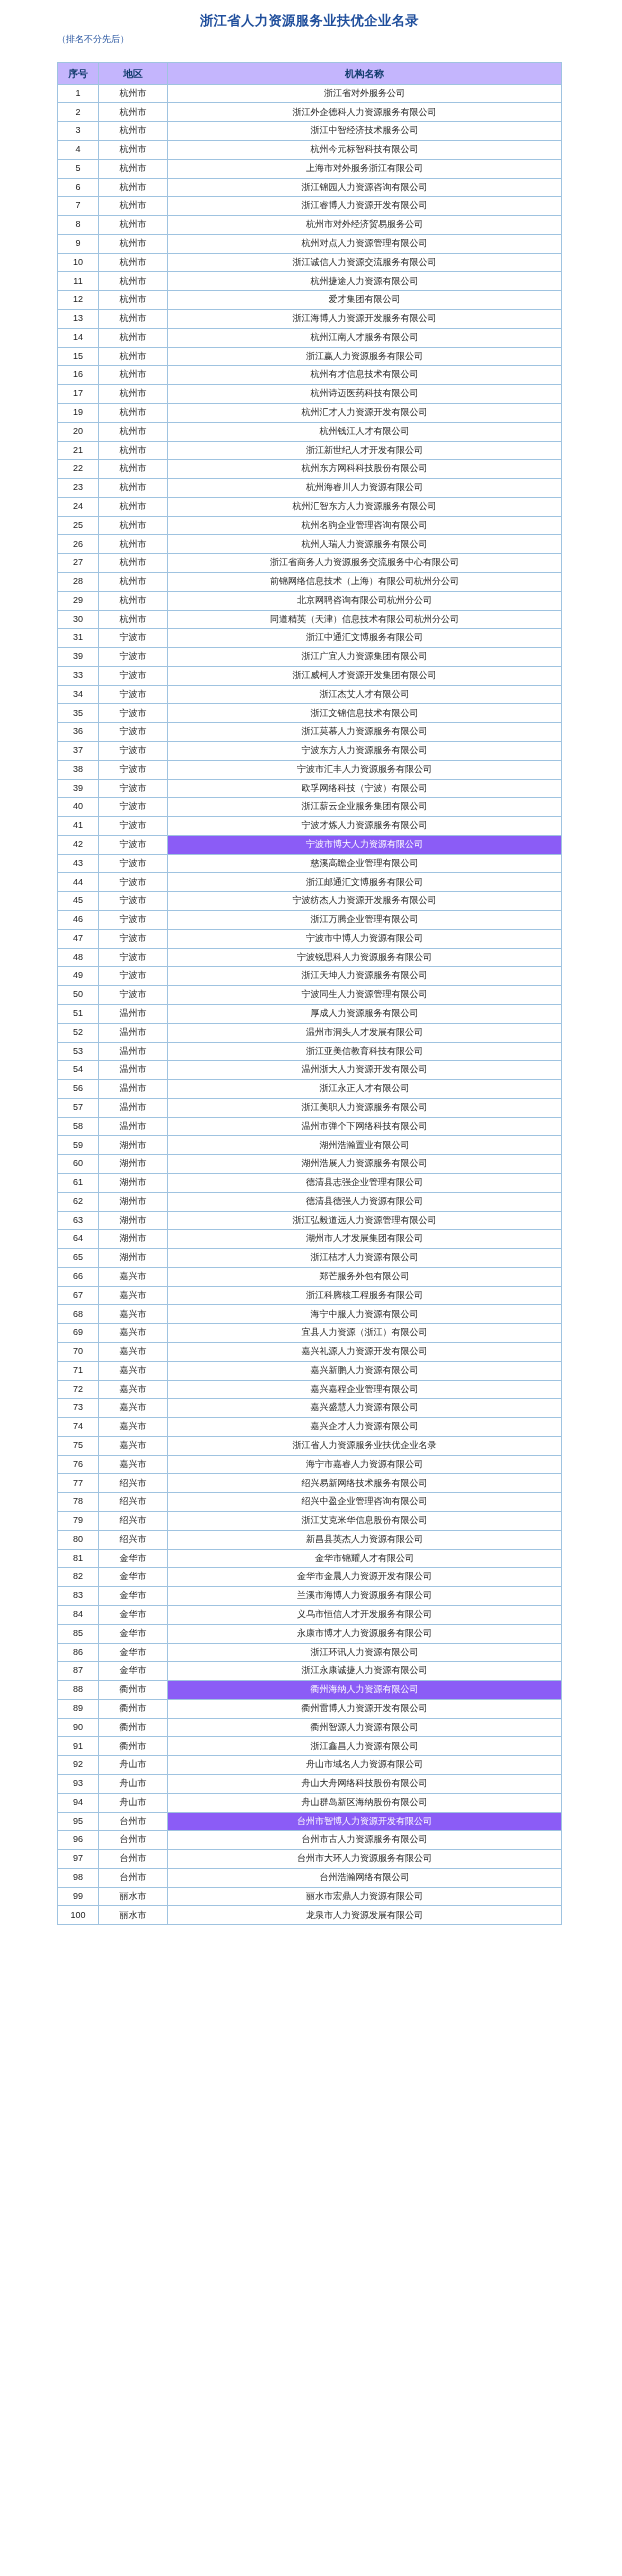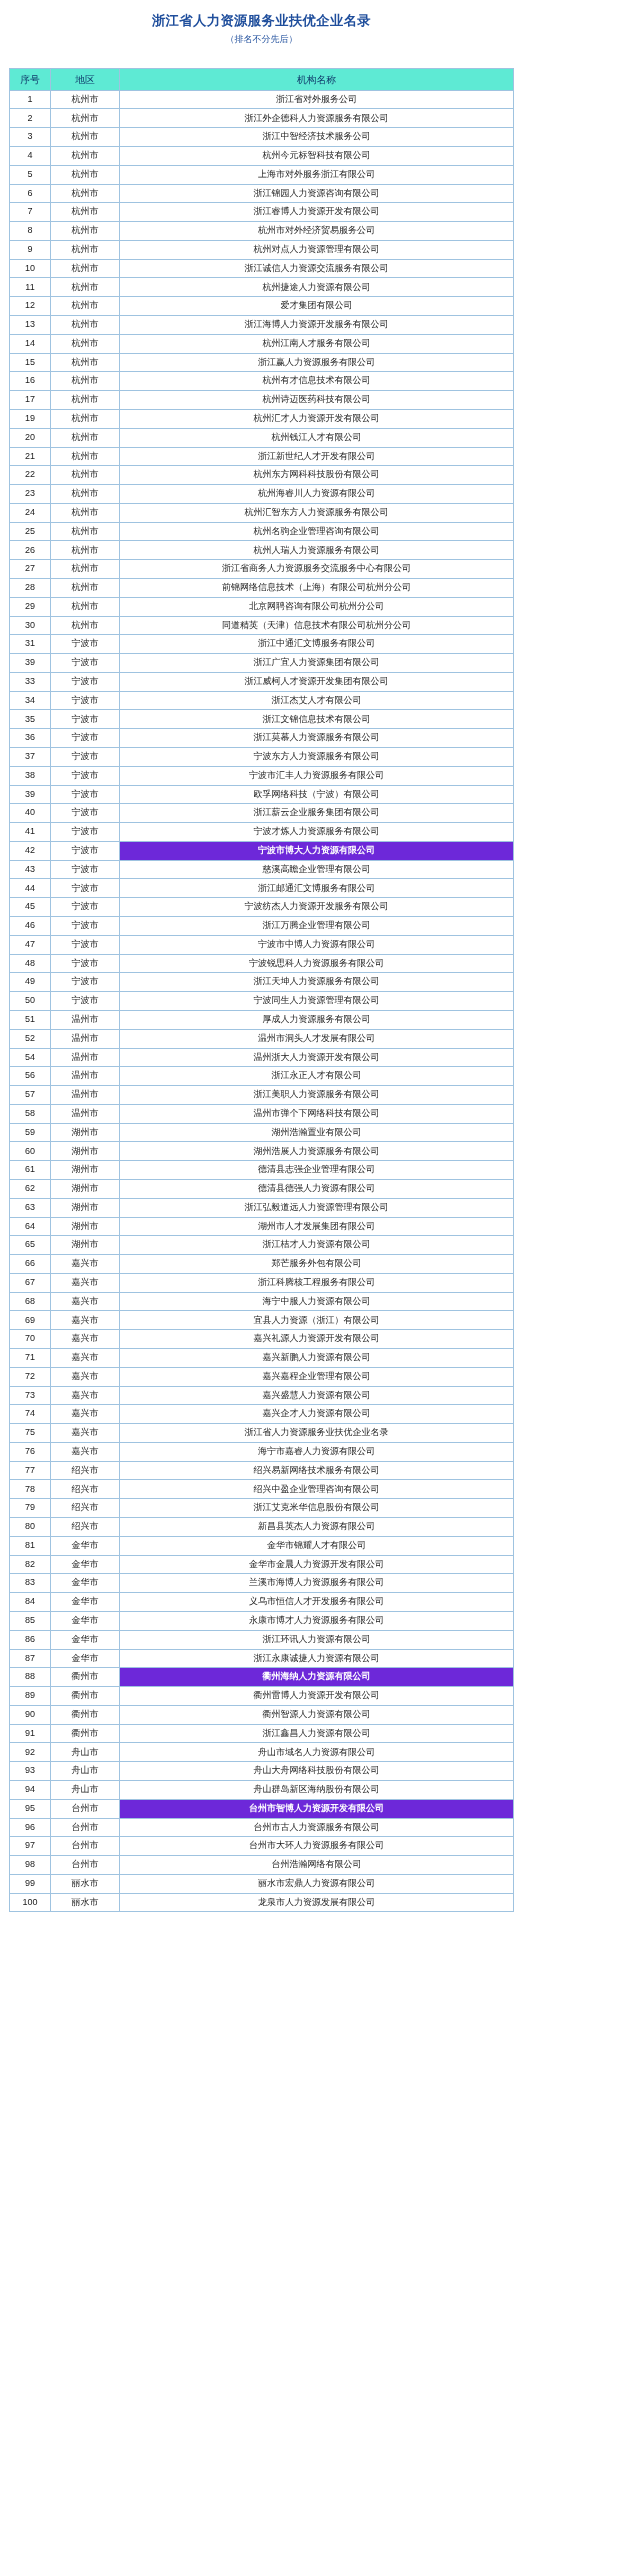--- a/index.html
+++ b/index.html
@@ -9,69 +9,69 @@
   }
   body {
     width: 623px;
     font-family: "Liberation Sans", sans-serif;
   }
   .page {
     width: 523px;
     box-sizing: border-box;
     padding: 7.1px 9px 9px 9px;
     background: #ffffff;
+    margin-left: 48px;
   }
   .doc-title {
     text-align: center;
     color: #1f4e9c;
     font-size: 13.3px;
     font-weight: bold;
     letter-spacing: 0.4px;
     padding: 5.3px 0 2.7px 0;
   }
   .doc-subtitle {
-    text-align: center;
     color: #1f4e9c;
     font-size: 9px;
-    padding-bottom: 22px;
+    padding-bottom: 16px;
   }
   table.listing {
     border-collapse: collapse;
     width: 100%;
     table-layout: fixed;
   }
   table.listing td, table.listing th {
     border: 0.9px solid #9fc3e0;
     font-size: 9px;
     color: #1a1a1a;
     padding: 1.8px 1.8px;
     height: 14.2px;
     line-height: 11.6px;
     text-align: center;
     vertical-align: middle;
     overflow: hidden;
     white-space: nowrap;
   }
   table.listing thead th {
-    background: #5eead4;
-    font-weight: normal;
+    background: #c4b5fd;
+    font-weight: bold;
     color: #103a6b;
     font-size: 9.8px;
     height: 17px;
   }
   col.c-idx { width: 41px; }
   col.c-region { width: 69px; }
   col.c-name { width: auto; }
   td.idx { color: #222; }
   td.region { color: #222; }
   td.name { text-align: center; }
   tr.highlight td.name {
-    background: #6d28d9;
+    background: #8b5cf6;
     color: #ffffff;
-    font-weight: bold;
+    font-weight: normal;
     text-align: center;
   }
 </style>
 </head>
 <body>
 
 <div class="page">
   <div class="doc-title">浙江省人力资源服务业扶优企业名录</div>
   <div class="doc-subtitle">（排名不分先后）</div>
 
@@ -338,20 +338,25 @@
           <td class="idx">51</td>
           <td class="region">温州市</td>
           <td class="name">厚成人力资源服务有限公司</td>
         </tr>
         <tr>
           <td class="idx">52</td>
           <td class="region">温州市</td>
           <td class="name">温州市洞头人才发展有限公司</td>
         </tr>
         <tr>
+          <td class="idx">53</td>
+          <td class="region">温州市</td>
+          <td class="name">浙江亚美信教育科技有限公司</td>
+        </tr>
+        <tr>
           <td class="idx">54</td>
           <td class="region">温州市</td>
           <td class="name">温州浙大人力资源开发有限公司</td>
         </tr>
         <tr>
           <td class="idx">56</td>
           <td class="region">温州市</td>
           <td class="name">浙江永正人才有限公司</td>
         </tr>
         <tr>

